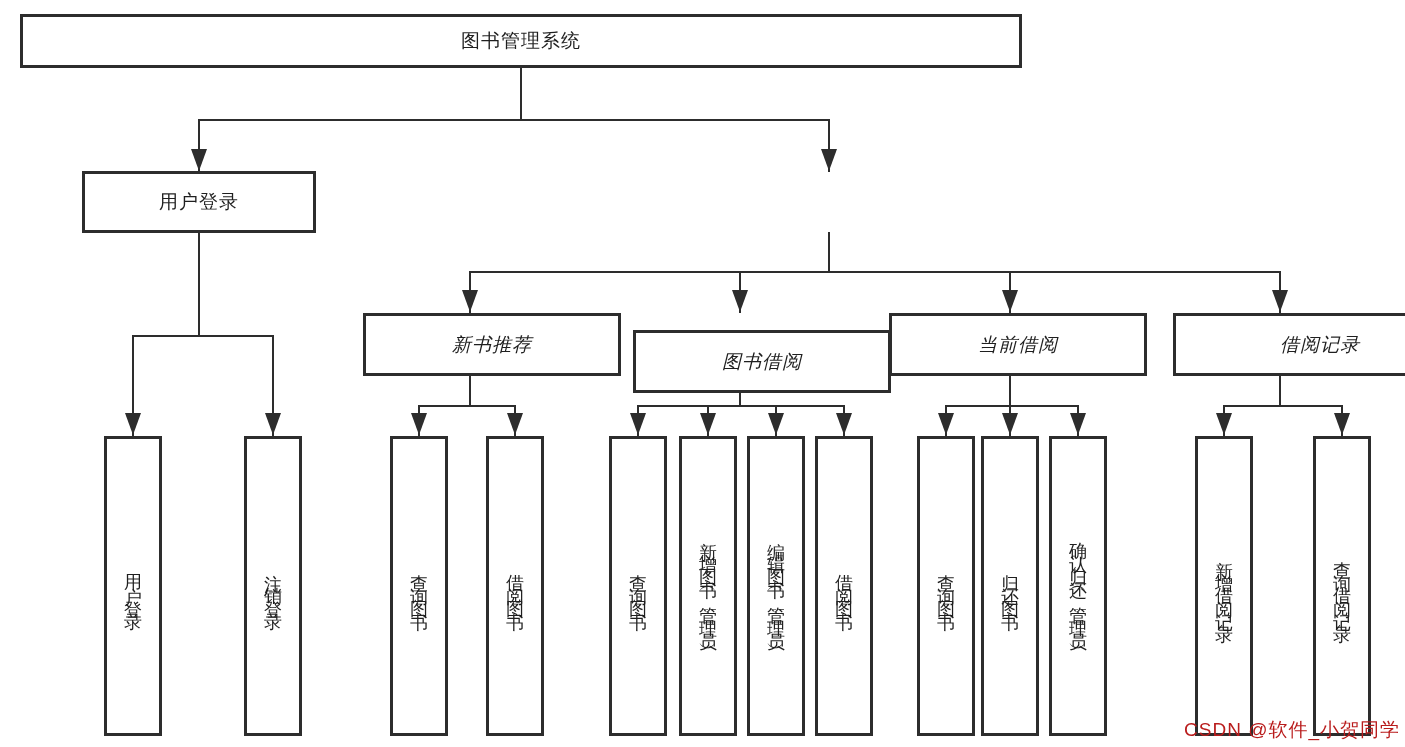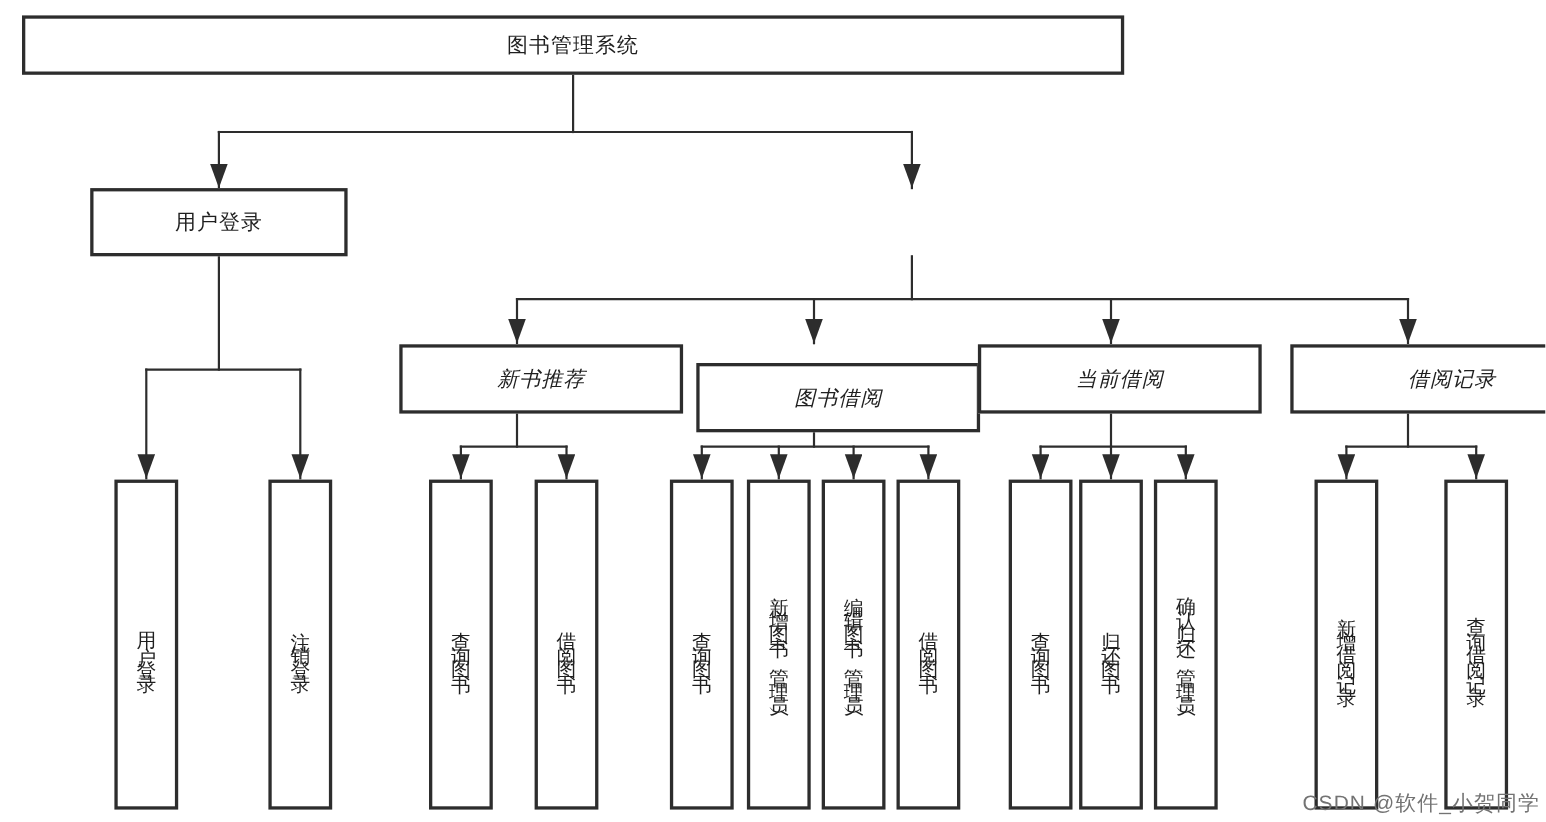--- a/index.html
+++ b/index.html
@@ -57,21 +57,21 @@
   .leaf-9  { left: 917px; }
   .leaf-10 { left: 981px; }
   .leaf-11 { left: 1049px; }
   .leaf-12 { left: 1195px; }
   .leaf-13 { left: 1313px; }
   .watermark {
     position: absolute;
     right: 5px;
     top: 717px;
     font-size: 19px;
-    color: #737373;
+    color: #b91c1c;
     letter-spacing: 1px;
     white-space: nowrap;
   }
   line { stroke: #2d2d2d; stroke-width: 2; stroke-linecap: square; }
 </style>
 </head>
 <body>
 
 <div class="canvas">
 

